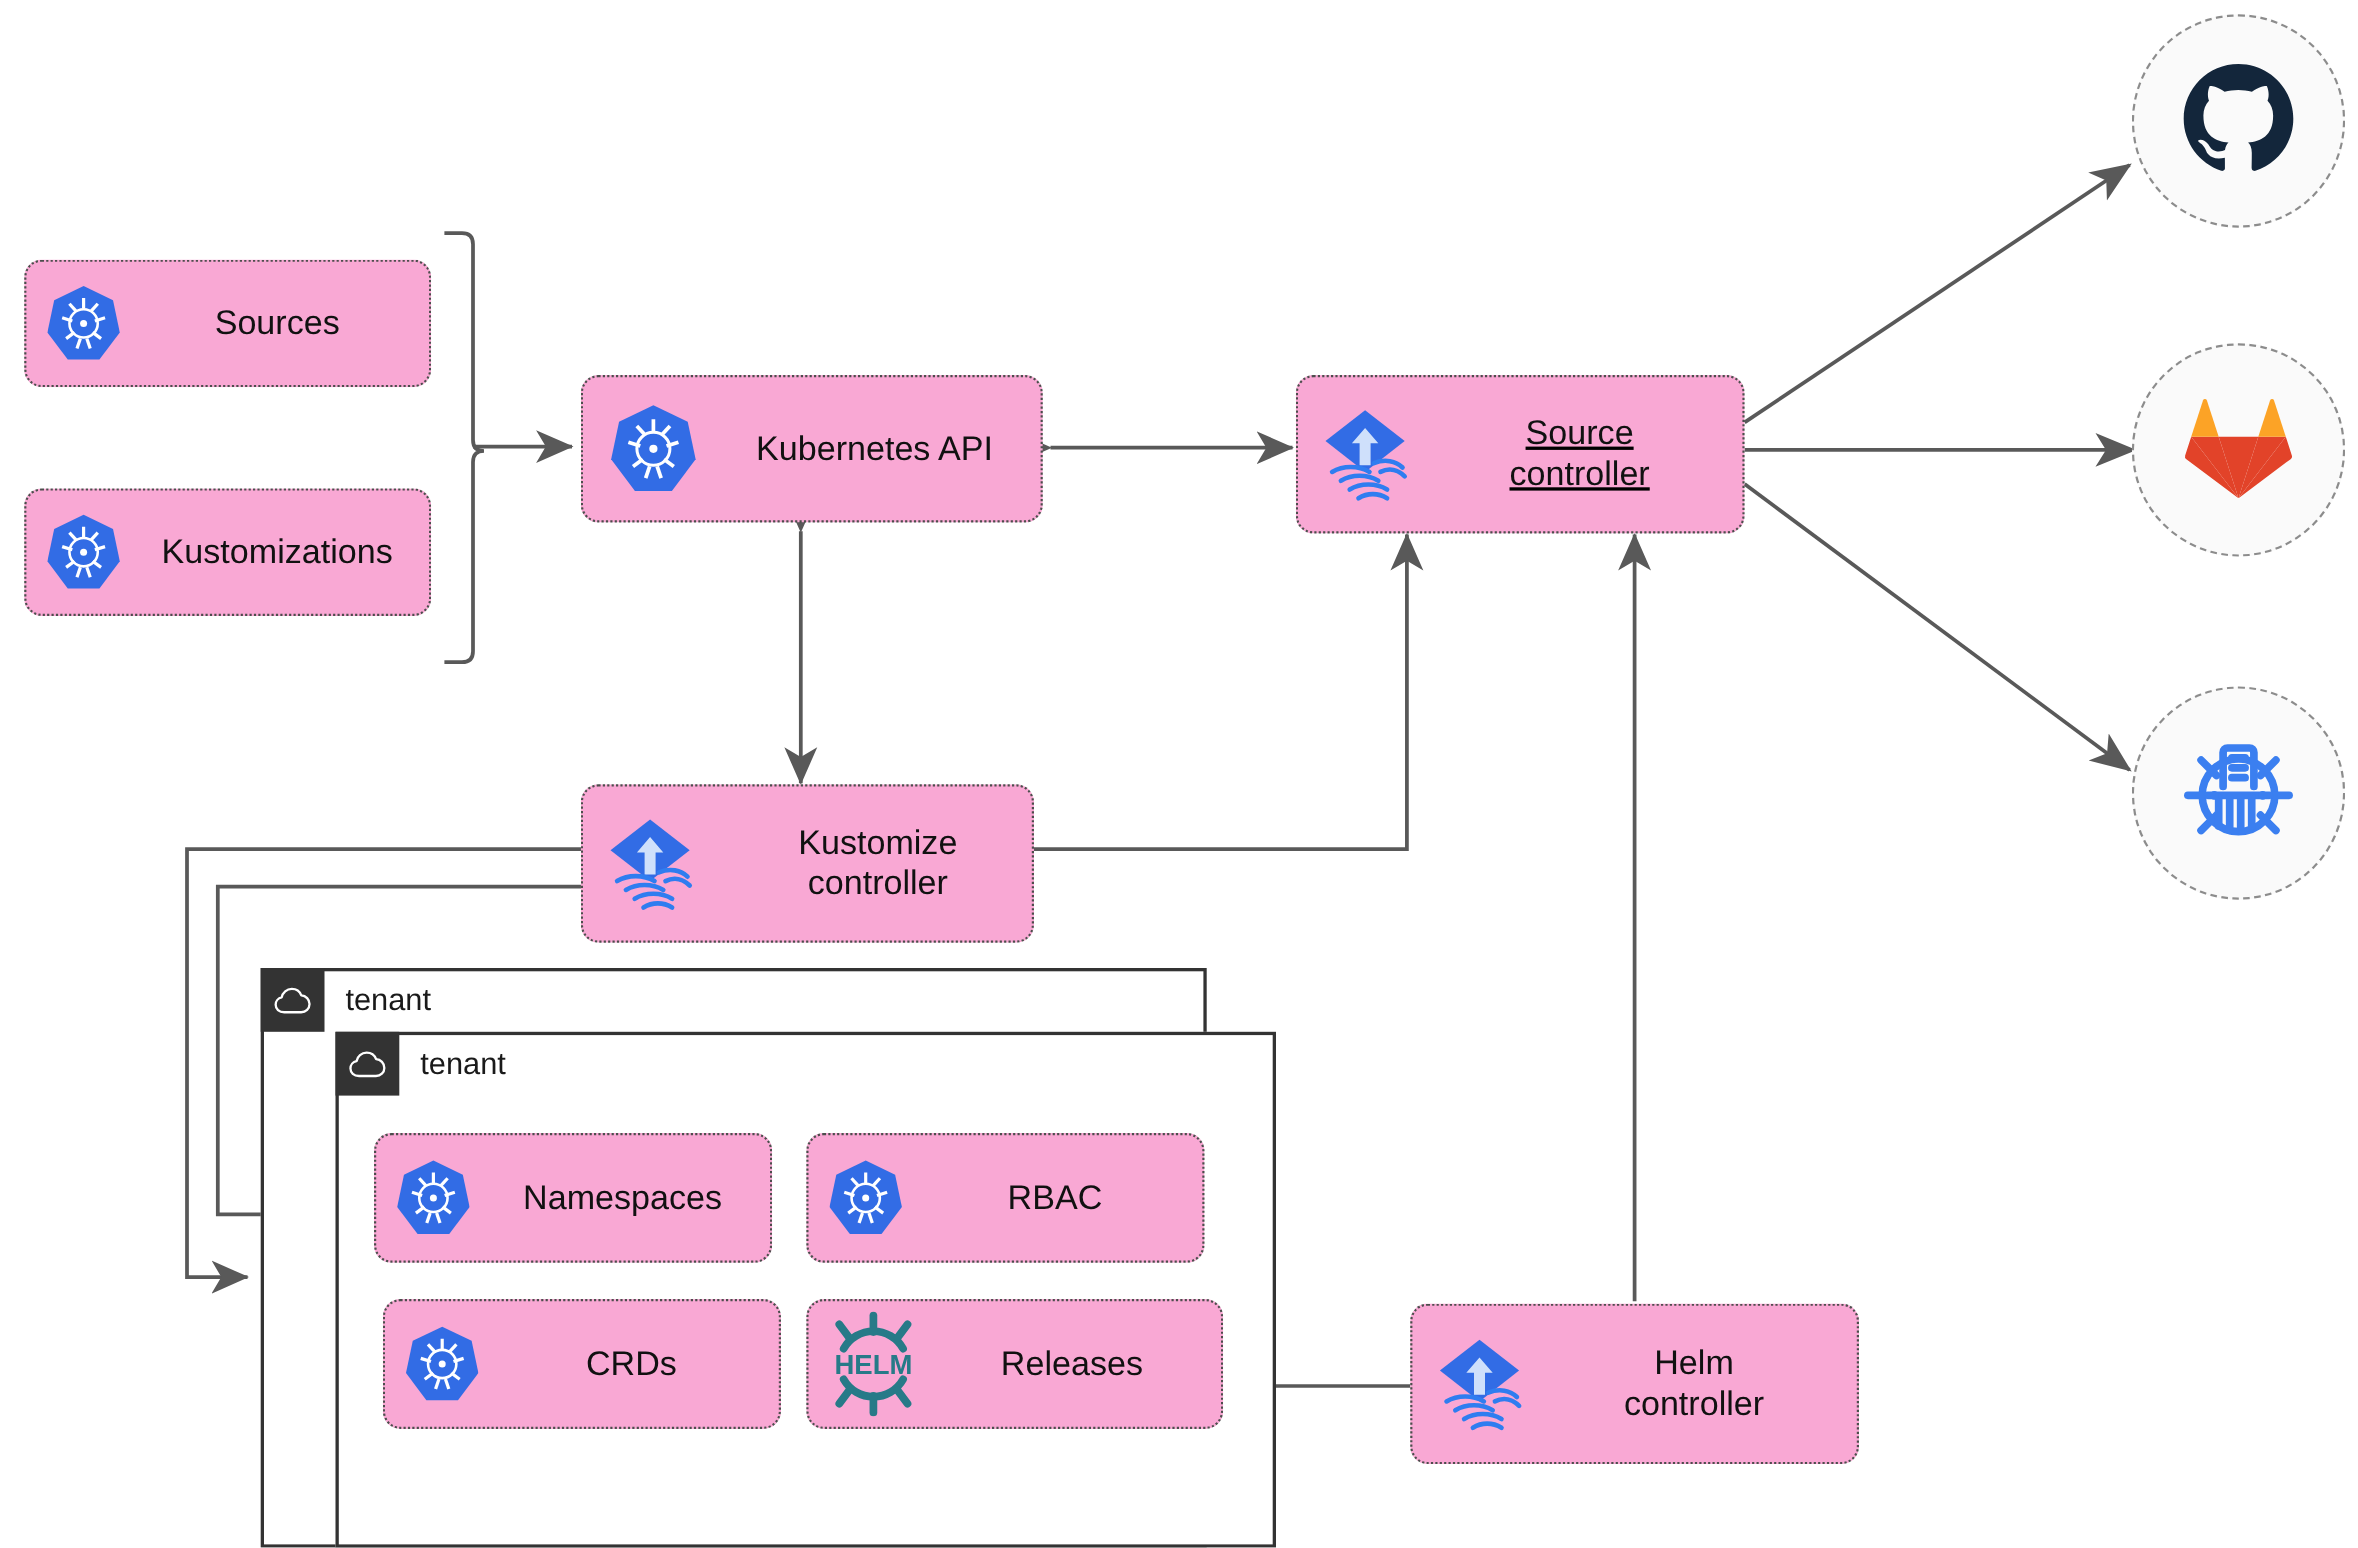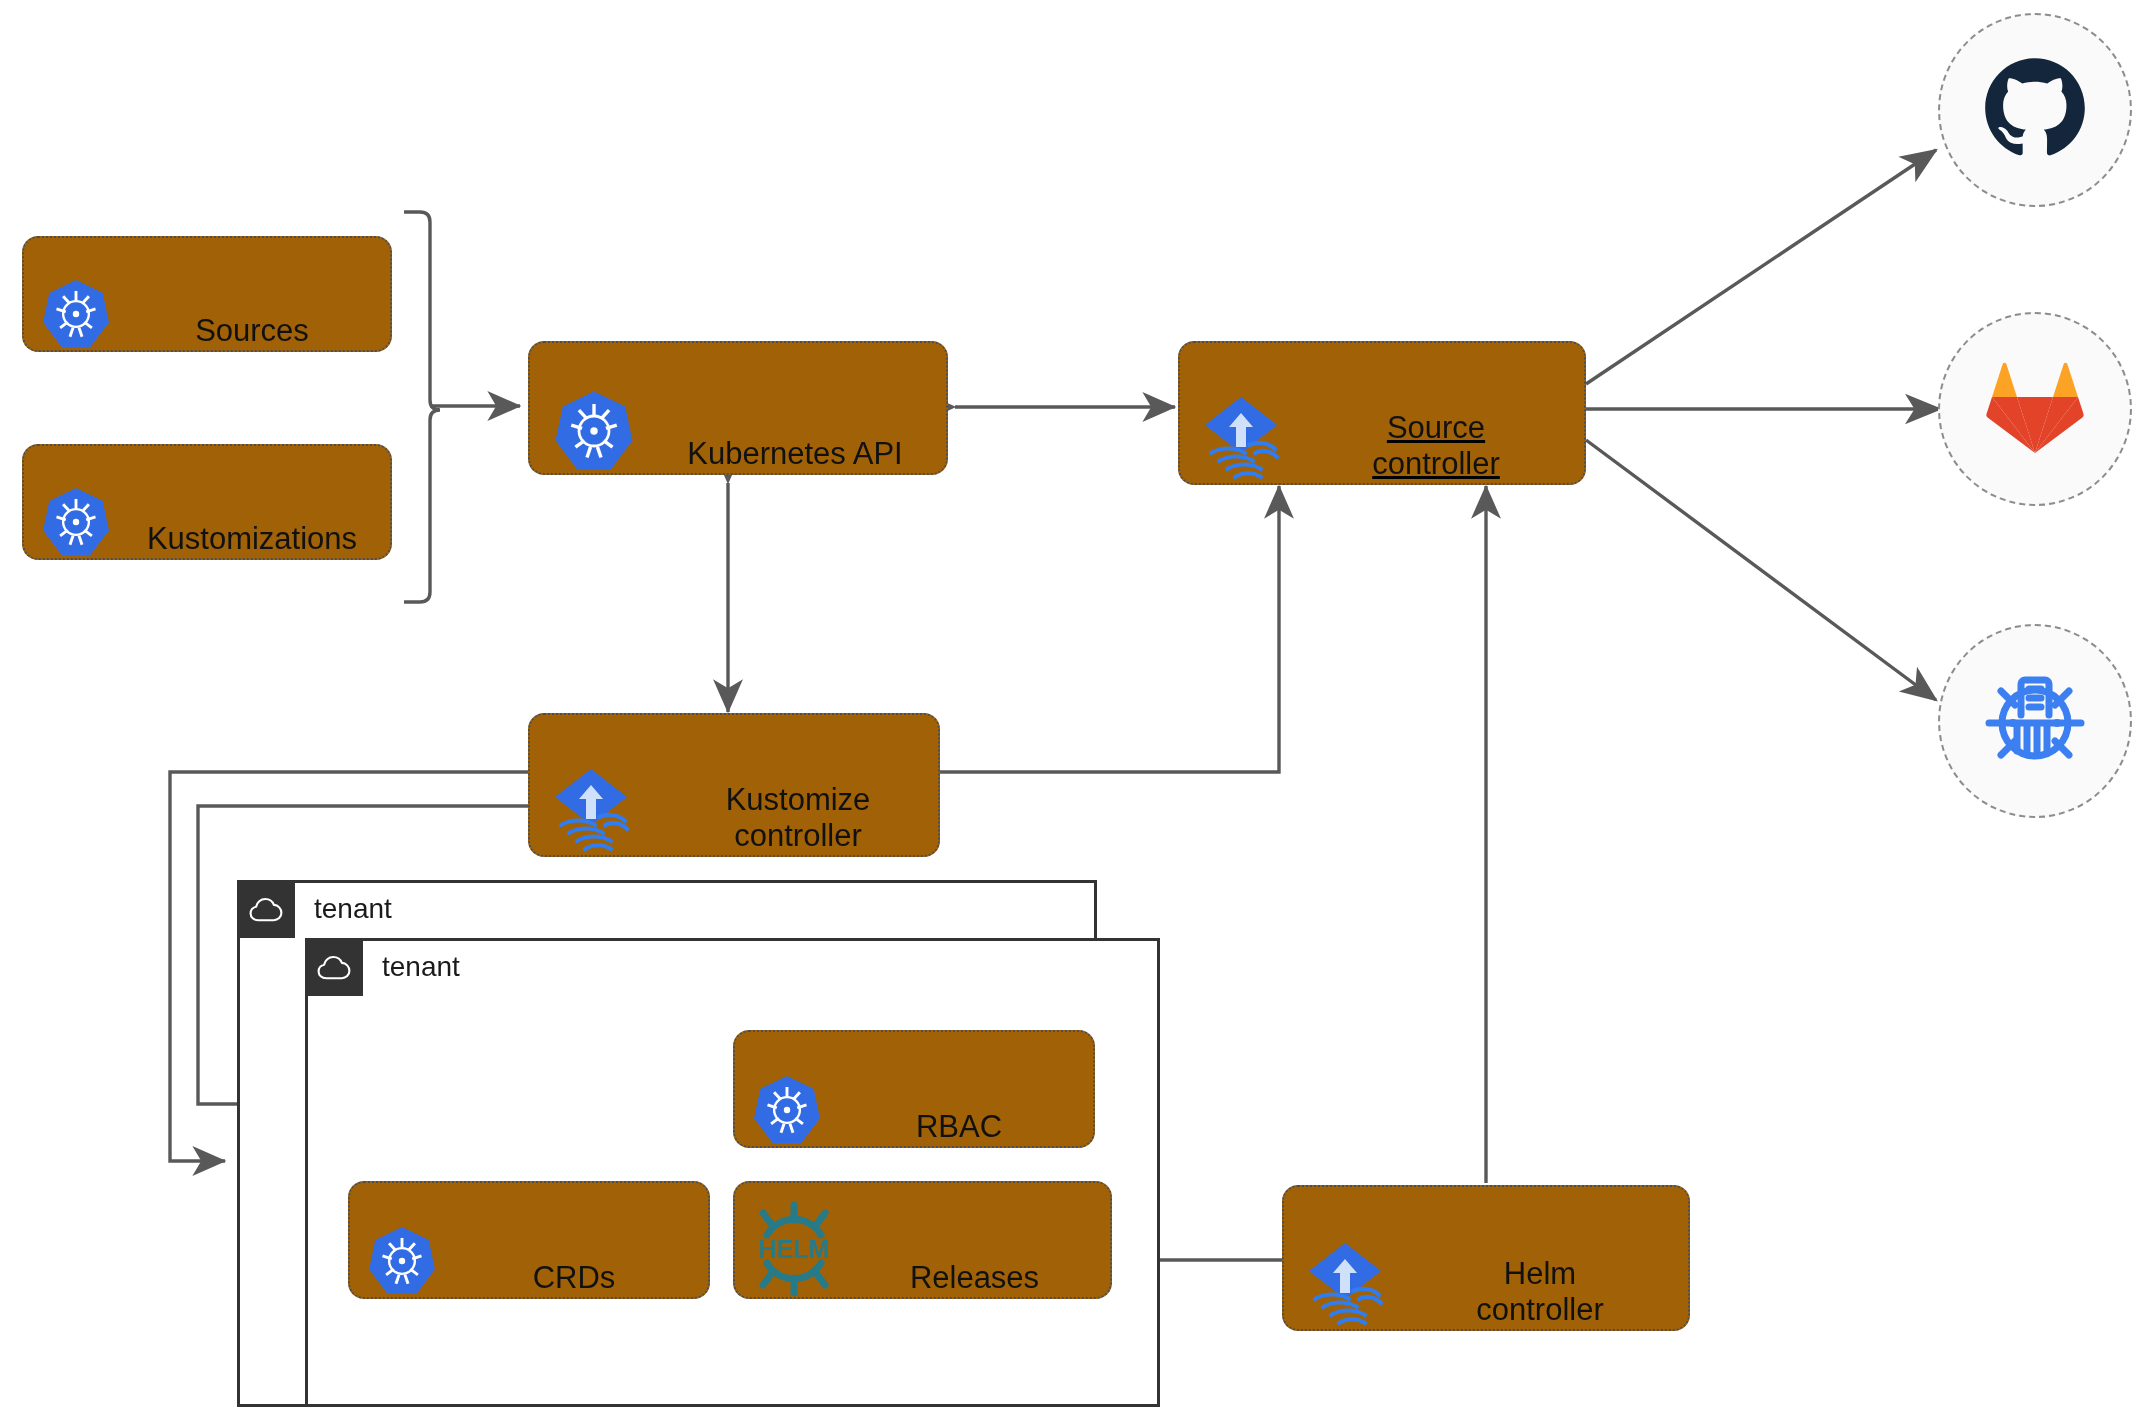--- a/index.html
+++ b/index.html
@@ -19,25 +19,25 @@
     position: absolute;
     left: 0; top: 0;
     width: 2144px;
     height: 1407px;
     pointer-events: none;
   }
   
   .node {
     position: absolute;
     box-sizing: border-box;
-    background: #a16207;
+    background: #f9a8d4;
     border: 2px dotted #4d4d4d;
     border-radius: 16px;
     display: flex;
-    align-items: flex-end;
+    align-items: center;
     z-index: 3;
   }
   .node .ic {
     flex: 0 0 auto;
     display: flex;
     align-items: center;
     justify-content: center;
   }
   .node .lbl {
     flex: 1 1 auto;
@@ -284,20 +284,41 @@
           <path d="M36,86 C44,81 54,81 62,86"></path>
           <path d="M50,54 C60,50 70,52 76,58"></path>
           <path d="M56,62 C64,58 72,60 78,66"></path>
         </g>
       </svg>
     </span>
     <span class="lbl">Helm
 controller</span>
   </div>
 
+  <div class="node" style="left:340px; top:1030px; width:362px; height:118px;">
+    <span class="ic" style="width:104px;">
+      <svg width="66" height="72" viewBox="0 0 64 70" aria-hidden="true">
+        <polygon points="32,2 58,14.5 64,43 46,67 18,67 0,43 6,14.5" fill="#326ce5"></polygon>
+        <g fill="#ffffff">
+          <circle cx="32" cy="35" r="3.1"></circle>
+          <path d="M30.6 12.6h2.8v9.2h-2.8z"></path>
+          <path d="M18.4 18.6l2.1-1.9 6.3 6.9-2.1 1.9z"></path>
+          <path d="M45.6 18.6l-2.1-1.9-6.3 6.9 2.1 1.9z"></path>
+          <path d="M12.6 31.4l.9-2.7 9 2.8-.9 2.7z"></path>
+          <path d="M51.4 31.4l-.9-2.7-9 2.8.9 2.7z"></path>
+          <path d="M17.4 49.6l-1.7-2.3 7.4-5.5 1.7 2.3z"></path>
+          <path d="M46.6 49.6l1.7-2.3-7.4-5.5-1.7 2.3z"></path>
+          <path d="M27.5 57.6l-2.7-.9 3-8.9 2.7.9z"></path>
+          <path d="M36.5 57.6l2.7-.9-3-8.9-2.7.9z"></path>
+          <circle cx="32" cy="35" r="12.5" fill="none" stroke="#ffffff" stroke-width="2.3"></circle>
+        </g>
+      </svg>
+    </span>
+    <span class="lbl">Namespaces</span>
+  </div>
 
   <div class="node" style="left:733px; top:1030px; width:362px; height:118px;">
     <span class="ic" style="width:104px;">
       <svg width="66" height="72" viewBox="0 0 64 70" aria-hidden="true">
         <polygon points="32,2 58,14.5 64,43 46,67 18,67 0,43 6,14.5" fill="#326ce5"></polygon>
         <g fill="#ffffff">
           <circle cx="32" cy="35" r="3.1"></circle>
           <path d="M30.6 12.6h2.8v9.2h-2.8z"></path>
           <path d="M18.4 18.6l2.1-1.9 6.3 6.9-2.1 1.9z"></path>
           <path d="M45.6 18.6l-2.1-1.9-6.3 6.9 2.1 1.9z"></path>

